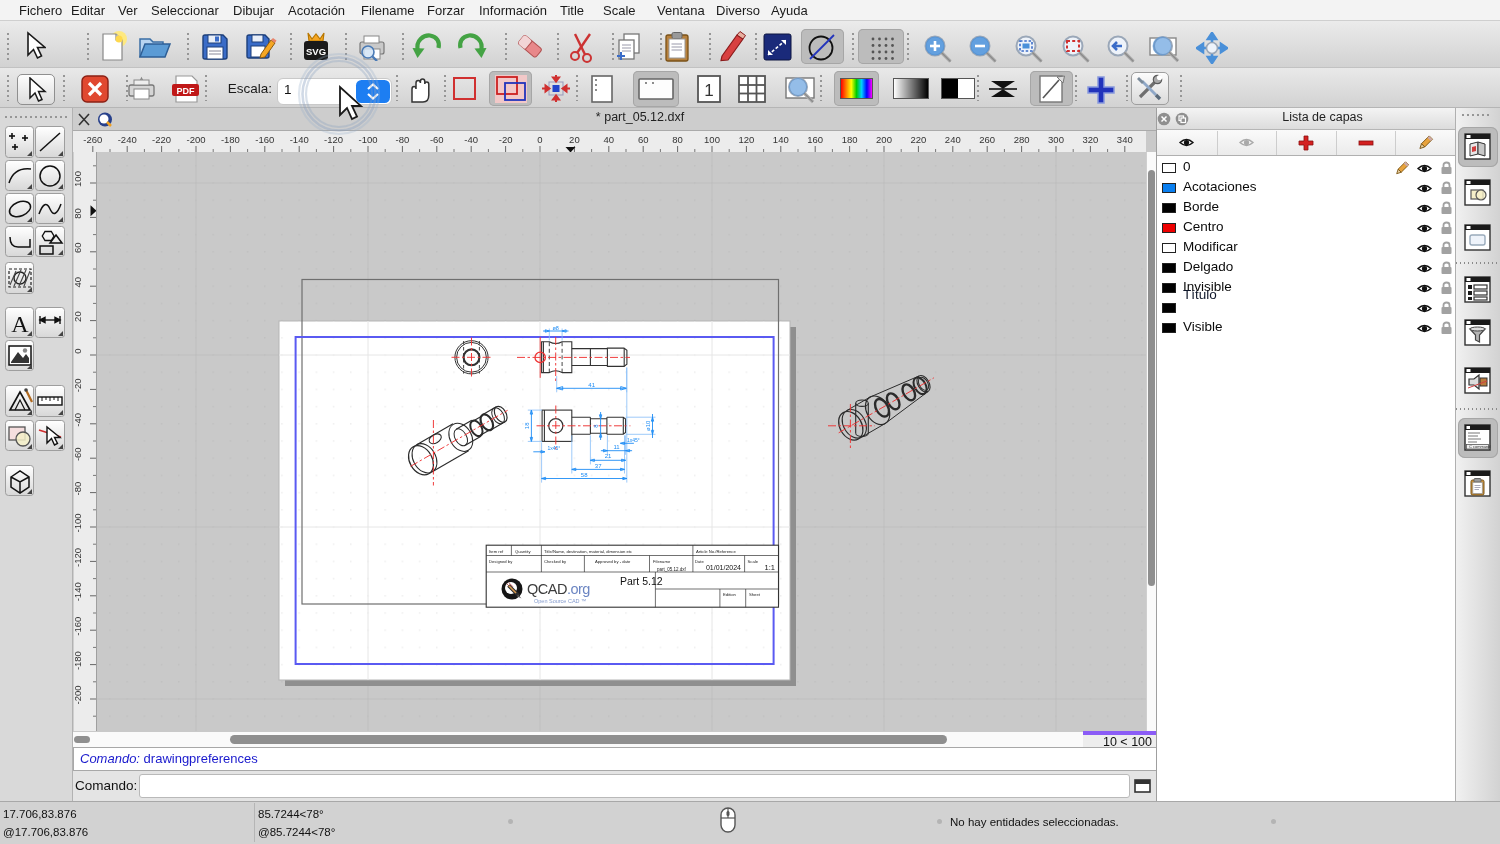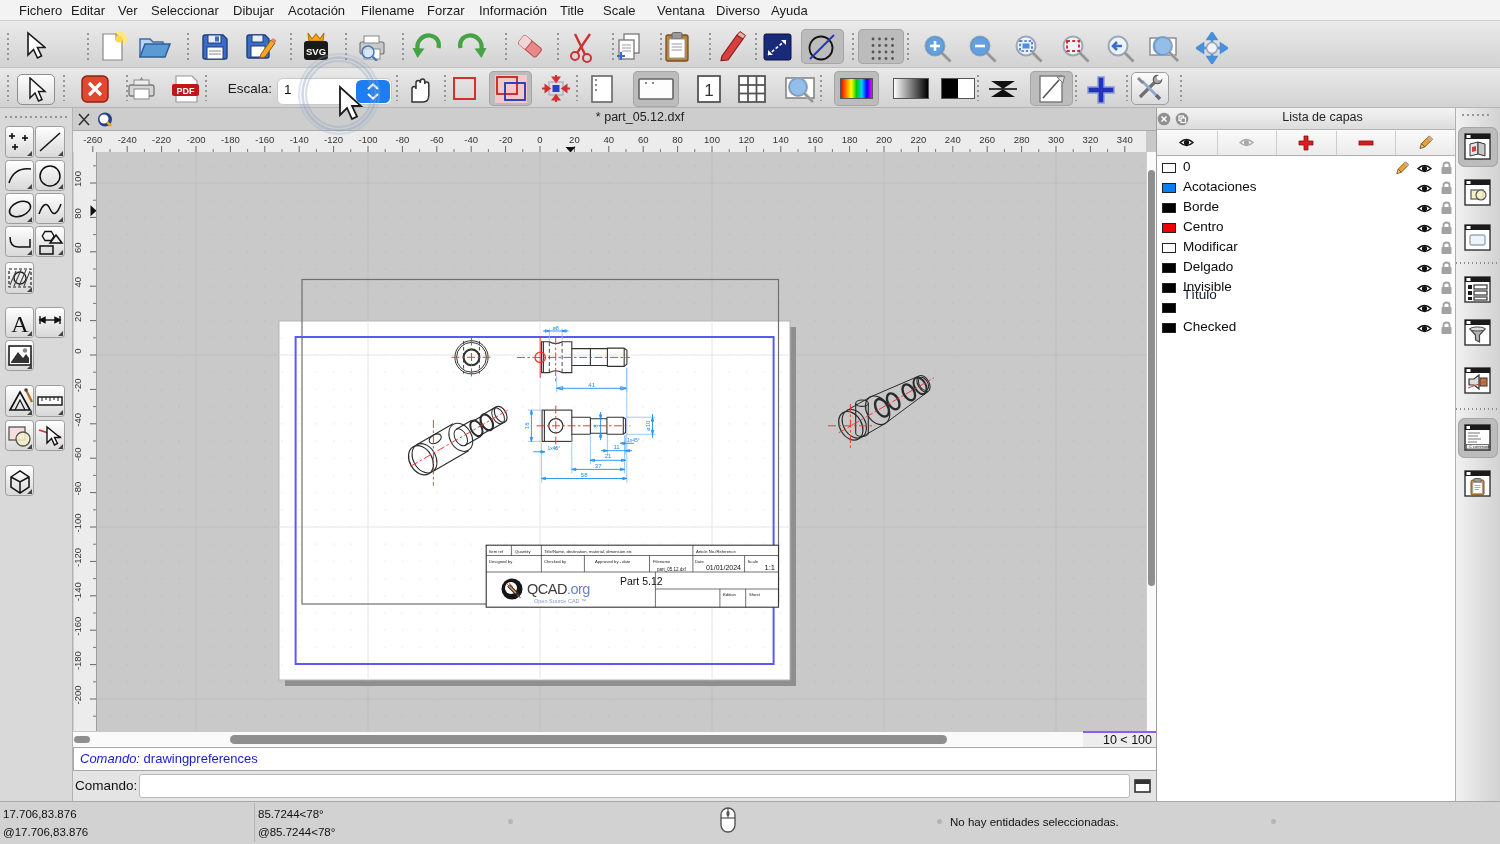--- a/index.html
+++ b/index.html
@@ -842,21 +842,21 @@
       <line x1="411.8" y1="433.8" x2="419" y2="441" stroke="#d89a50" stroke-width="1.6"></line>
       <path d="M421,442.5 L424.5,446.5 L420,444.2 Z" fill="#555"></path>
       <text x="430" y="442" font-size="14.5" fill="#3c3c3c" style="letter-spacing:-0.5px">QCAD<tspan fill="#6b85c2">.org</tspan></text>
       <text x="437" y="450.5" font-size="5.5" fill="#8299cc">Open Source CAD ™</text>
     </svg>
 <div class="abs" style="left:1146px;top:152px;width:10px;height:579px;background:#fafafa;border-left:1px solid #cfcfcf"></div>
 <div class="abs" style="left:1147.5px;top:170px;width:7px;height:416px;background:#8f8f8f;border-radius:4px"></div>
 <div class="abs" style="left:73px;top:731px;width:1010px;height:16px;background:#fafafa;border-top:1px solid #c9c9c9"></div>
 <div class="abs" style="left:230px;top:734.5px;width:717px;height:9px;background:#8f8f8f;border-radius:4.5px"></div>
 <div class="abs" style="left:74px;top:735.5px;width:16px;height:7px;background:#8f8f8f;border-radius:3.5px"></div>
-<div class="abs" style="left:1083px;top:731px;width:73px;height:16px;background:#ededed;border-top:2px solid #8b5cf6;font-size:12.5px;color:#111;text-align:right;line-height:15px;padding-right:4px">10 &lt; 100</div>
+<div class="abs" style="left:1083px;top:731px;width:73px;height:16px;background:#ededed;border-top:4px solid #8b5cf6;font-size:12.5px;color:#111;text-align:right;line-height:15px;padding-right:4px">10 &lt; 100</div>
 <div class="abs" style="left:73px;top:747px;width:1083px;height:24px;background:#fff;border:1px solid #a8a8a8;border-right:none"></div>
 <div class="abs" style="left:80px;top:751px;font-size:13px;color:#1a1acd"><i>Comando:&nbsp;</i>drawingpreferences</div>
 <div class="abs" style="left:73px;top:771px;width:1083px;height:30px;background:#e4e4e4"></div>
 <div class="abs" style="left:75px;top:778px;font-size:13.5px;color:#111">Comando:</div>
 <div class="abs" style="left:139px;top:774px;width:991px;height:24px;background:#fff;border:1px solid #b9b9b9;border-radius:3px"></div>
 <svg class="abs" style="left:1134px;top:778px" width="17" height="16" viewBox="0 0 17 16">
       <rect x="1" y="2" width="15" height="12" fill="#fff" stroke="#333" stroke-width="1.6"></rect>
       <rect x="1" y="2" width="15" height="4" fill="#333"></rect>
     </svg>
 <div class="abs" style="left:0;top:801px;width:1500px;height:43px;background:#d2d2d2;border-top:1px solid #a8a8a8"></div>
@@ -985,21 +985,21 @@
 <div class="abs" style="left:1183px;top:287px;font-size:13.5px;color:#0f172a">Título</div>
 <svg class="abs" style="left:1417px;top:302px" width="15" height="13" viewBox="0 0 15 13">
       <path d="M1,6.5 Q7.5,0.5 14,6.5 Q7.5,12.5 1,6.5 Z" fill="none" stroke="#111" stroke-width="1.5"></path>
       <circle cx="7.5" cy="6.5" r="2.6" fill="#111"></circle>
     </svg>
 <svg class="abs" style="left:1440px;top:301px" width="13" height="14" viewBox="0 0 13 14">
       <rect x="1.5" y="6" width="10" height="7" rx="1" fill="#a2a2a2"></rect>
       <path d="M3.5,6 L3.5,4 Q3.5,1.5 6.5,1.5 Q9.5,1.5 9.5,4 L9.5,6" fill="none" stroke="#a2a2a2" stroke-width="1.8"></path>
     </svg>
 <div class="abs" style="left:1161.5px;top:323px;width:14.5px;height:10px;background:#000000;border:1.2px solid #222"></div>
-<div class="abs" style="left:1183px;top:319px;font-size:13.5px;color:#0a0a0a">Checked</div>
+<div class="abs" style="left:1183px;top:319px;font-size:13.5px;color:#0a0a0a">Visible</div>
 <svg class="abs" style="left:1417px;top:322px" width="15" height="13" viewBox="0 0 15 13">
       <path d="M1,6.5 Q7.5,0.5 14,6.5 Q7.5,12.5 1,6.5 Z" fill="none" stroke="#111" stroke-width="1.5"></path>
       <circle cx="7.5" cy="6.5" r="2.6" fill="#111"></circle>
     </svg>
 <svg class="abs" style="left:1440px;top:321px" width="13" height="14" viewBox="0 0 13 14">
       <rect x="1.5" y="6" width="10" height="7" rx="1" fill="#a2a2a2"></rect>
       <path d="M3.5,6 L3.5,4 Q3.5,1.5 6.5,1.5 Q9.5,1.5 9.5,4 L9.5,6" fill="none" stroke="#a2a2a2" stroke-width="1.8"></path>
     </svg>
 <svg class="abs" style="left:1393px;top:160px" width="17" height="17" viewBox="0 0 18 18">
       <g transform="rotate(45 9 9)">

